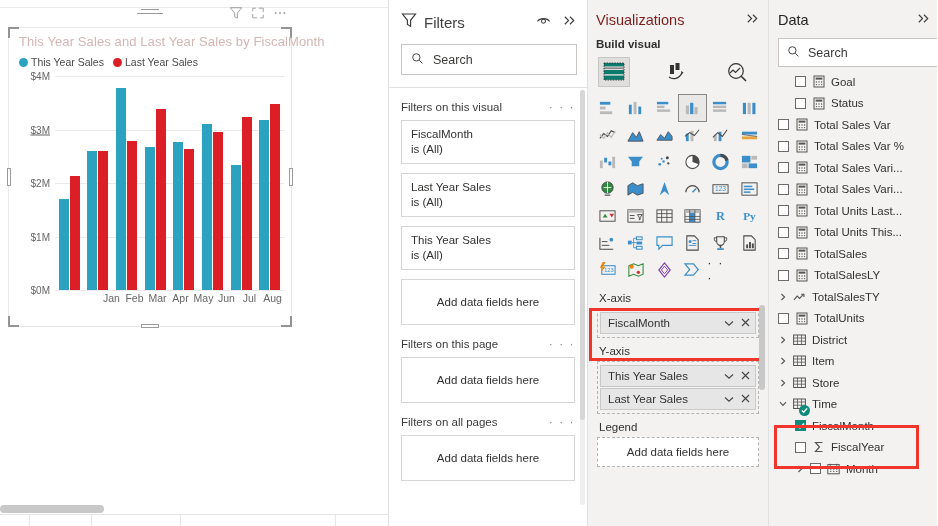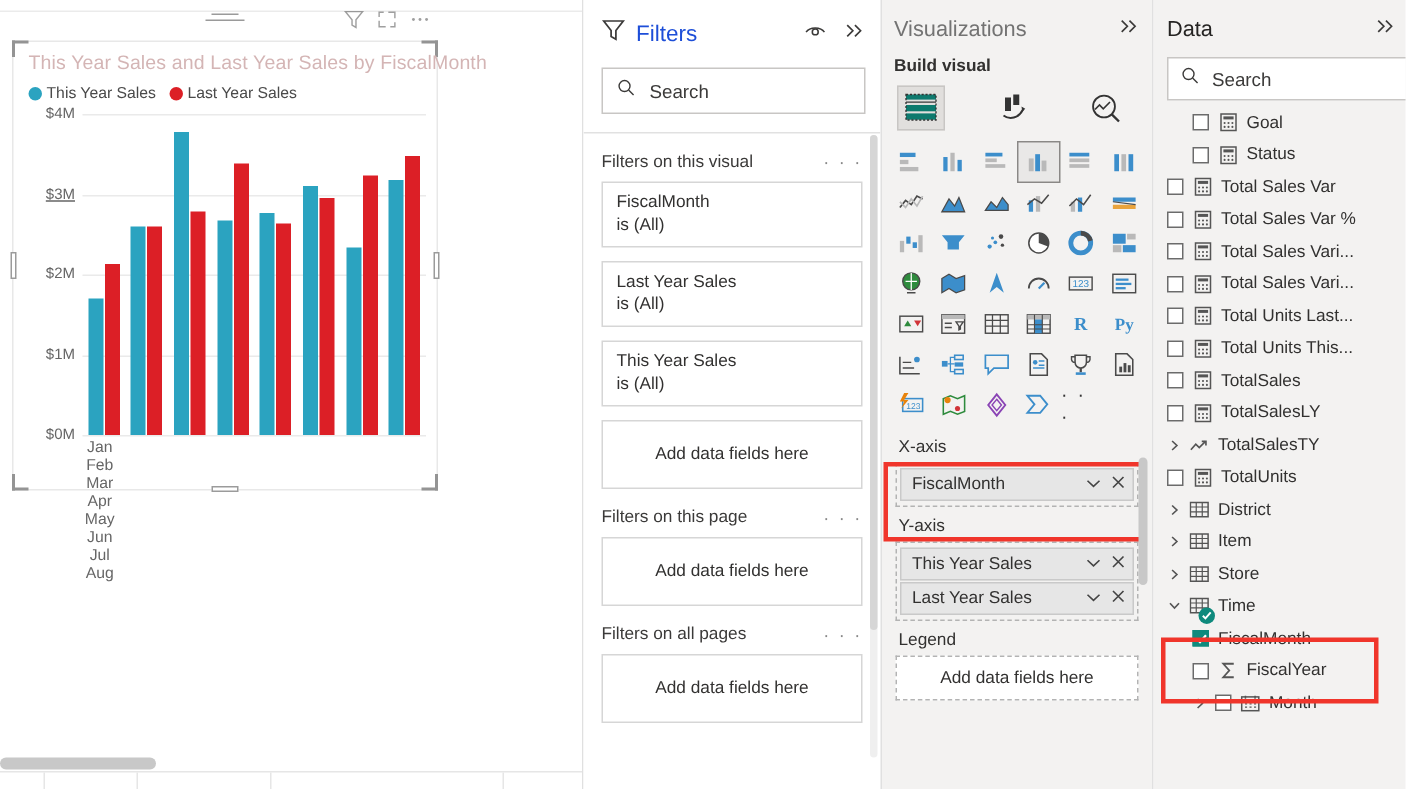--- a/index.html
+++ b/index.html
@@ -54,35 +54,35 @@
   .legend-dot { width:9px; height:9px; border-radius:50%; display:inline-block; }
 
   .plot { position:absolute; left:10px; top:48px; width:265px; height:242px; }
   .y-labels { position:absolute; left:0; top:0; width:33px; height:214px; }
   .y-lab { position:absolute; font-size:10px; color:#666; right:2px; transform:translateY(-50%); white-space:nowrap; }
   .grid-area { position:absolute; left:36px; top:0; right:0; height:214px; }
   .gridline { position:absolute; left:0; right:0; height:1px; background:#eaeaea; }
   .bars { position:absolute; left:0; right:0; bottom:0; top:0; display:flex; align-items:flex-end; justify-content:space-around; }
   .bar-group { display:flex; align-items:flex-end; gap:1px; width:23px; justify-content:center; }
   .bar { width:10px; }
-  .x-labels { position:absolute; left:36px; right:0; top:216px; display:flex; justify-content:flex-end;flex-direction:column; }
+  .x-labels { position:absolute; left:36px; right:0; top:216px; display:flex; justify-content:flex-end; }
   .x-lab { font-size:10.5px; color:#666; width:23px; text-align:center; }
 
   .h-scroll-track { position:absolute; left:0; bottom:12px; width:389px; height:10px; }
   .h-scroll-thumb { position:absolute; left:0; top:1px; width:104px; height:8px; background:#c8c8c8; border-radius:4px; }
   .canvas-bot-border { position:absolute; bottom:0; left:0; width:389px; height:12px; border-top:1px solid #e6e6e6; background:#fff; }
   .canvas-bot-border .tick { position:absolute; top:0; width:1px; height:12px; background:#e6e6e6; }
 
   
   .filters-pane {
     position:relative; width:199px; height:526px; background:#ffffff;
     border-right:1px solid #e0e0e0; overflow:hidden;
   }
   .fp-head { display:flex; align-items:center; padding:12px 10px 8px 12px; gap:7px; }
-  .fp-title { font-size:15px; color:#1d4ed8; font-weight:400; }
+  .fp-title { font-size:15px; color:#404040; font-weight:400; }
   .fp-head-actions { margin-left:auto; display:flex; gap:11px; align-items:center; }
   .search-box {
     margin:4px 10px 0 12px; height:31px; border:1px solid #c8c6c4; background:#fff;
     display:flex; align-items:center; gap:9px; padding:0 9px;
   }
   .search-box .ph { font-size:12.5px; color:#3b3a39; }
   .fp-div { margin-top:12px; height:1px; background:#e1e1e1; }
   .fp-section { padding:0 12px; }
   .fp-section-head { display:flex; align-items:center; margin:13px 0 7px 0; }
   .fp-section-title { font-size:11.5px; color:#3b3a39; }
@@ -98,21 +98,21 @@
   }
   .fp-vscroll { position:absolute; right:2px; top:90px; width:5px; height:415px; background:#efefef; border-radius:3px;}
   .fp-vscroll i { position:absolute; left:0; top:0; width:5px; height:330px; background:#d6d6d6; border-radius:3px; display:block;}
 
   
   .viz-pane {
     position:relative; width:181px; height:526px; background:#f3f2f1;
     border-right:1px solid #e0e0e0; overflow:hidden;
   }
   .vz-head { display:flex; align-items:center; padding:11px 8px 6px 8px; }
-  .vz-title { font-size:14.5px; color:#737373; }
+  .vz-title { font-size:14.5px; color:#7f1d1d; }
   .vz-sub { font-size:11.5px; color:#323130; padding:3px 8px 5px 8px; font-weight:bold; }
   .vz-top-icons { display:flex; align-items:center; gap:30px; padding:2px 0 4px 10px; }
   .vz-top-icon { width:32px; height:30px; display:flex; align-items:center; justify-content:center; }
   .vz-top-icon.sel { background:#e1dfdd; border:1px solid #c8c6c4; }
   .icon-grid { display:grid; grid-template-columns:repeat(6, 1fr); gap:1px 0; padding:4px 4px 2px 6px; }
   .ig-cell { width:27px; height:26px; display:flex; align-items:center; justify-content:center; position:relative; }
   .ig-cell.sel { outline:1px solid #8a8886; background:#e9e8e7; }
   .ig-dots { font-size:13px; color:#333; letter-spacing:1.5px; }
 
   .well { padding:0 9px; }

